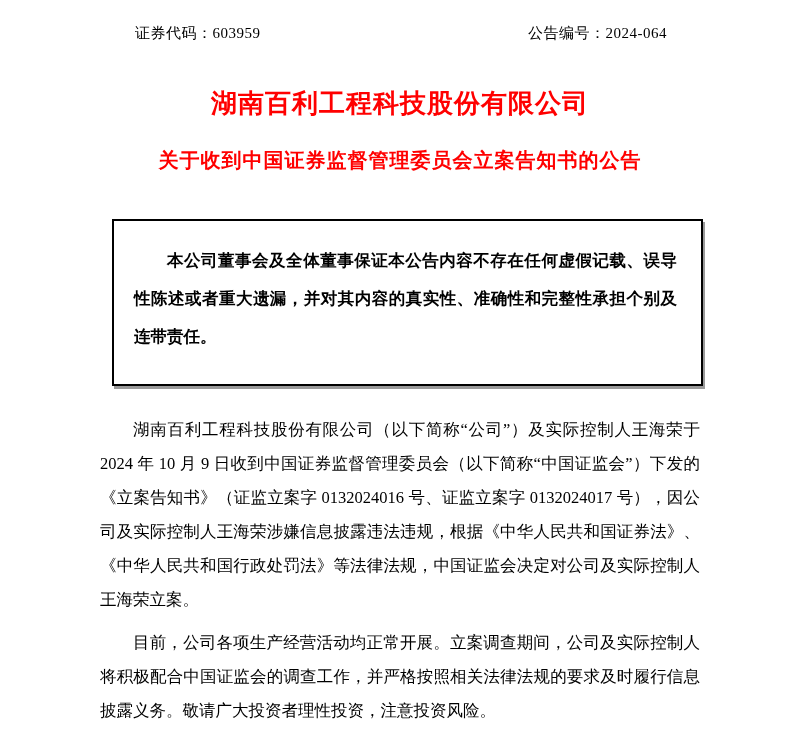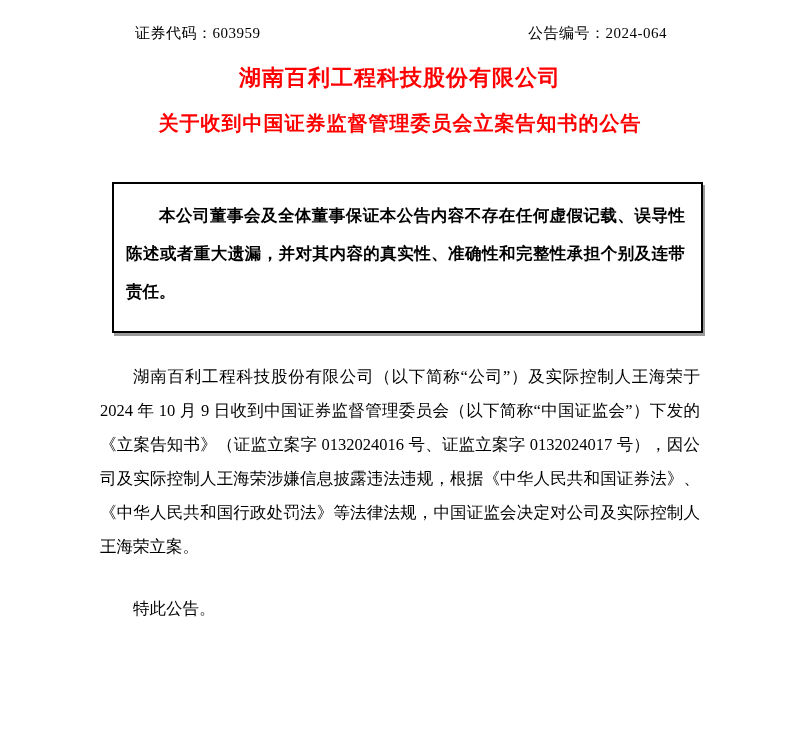--- a/index.html
+++ b/index.html
@@ -20,30 +20,30 @@
   .doc-header {
     display: flex;
     justify-content: space-between;
     margin: 24px 133px 0 135px;
     font-size: 15px;
     letter-spacing: 0.5px;
     white-space: nowrap;
   }
   
   .title-company {
-    margin-top: 20px;
+    margin-top: 43px;
     text-align: center;
     color: #ff0000;
     font-family: "Liberation Sans", sans-serif;
     font-weight: bold;
-    font-size: 22px;
+    font-size: 26px;
     letter-spacing: 1px;
   }
   .title-subject {
-    margin-top: 17px;
+    margin-top: 26px;
     text-align: center;
     color: #ff0000;
     font-family: "Liberation Sans", sans-serif;
     font-weight: bold;
     font-size: 20px;
     letter-spacing: 1px;
   }
   
   .statement-box {
     box-sizing: border-box;
@@ -51,21 +51,21 @@
     width: 591px;
     border: 2px solid #000000;
     box-shadow: 2px 3px 0 #9a9a9a;
     padding: 5px 8px 12px 4px;
     font-weight: bold;
     font-size: 16.5px;
     line-height: 38px;
     text-align: justify;
   }
   .statement-box p {
-    margin: 8px;
+    margin: 16px;
     text-indent: 2em;
   }
   
   .doc-body {
     margin: 27px 100px 0 100px;
     font-size: 16.5px;
     line-height: 34px;
     text-align: justify;
   }
   .doc-body p {
@@ -89,16 +89,17 @@
 
   <div class="title-company">湖南百利工程科技股份有限公司</div>
   <div class="title-subject">关于收到中国证券监督管理委员会立案告知书的公告</div>
 
   <div class="statement-box">
     <p>本公司董事会及全体董事保证本公告内容不存在任何虚假记载、误导性陈述或者重大遗漏，并对其内容的真实性、准确性和完整性承担个别及连带责任。</p>
   </div>
 
   <div class="doc-body">
     <p>湖南百利工程科技股份有限公司（以下简称“公司”）及实际控制人王海荣于2024 年 10 月 9 日收到中国证券监督管理委员会（以下简称“中国证监会”）下发的《立案告知书》（证监立案字 0132024016 号、证监立案字 0132024017 号），因公司及实际控制人王海荣涉嫌信息披露违法违规，根据《中华人民共和国证券法》、《中华人民共和国行政处罚法》等法律法规，中国证监会决定对公司及实际控制人王海荣立案。</p>
+    <p>目前，公司各项生产经营活动均正常开展。立案调查期间，公司及实际控制人将积极配合中国证监会的调查工作，并严格按照相关法律法规的要求及时履行信息披露义务。敬请广大投资者理性投资，注意投资风险。</p>
     <p class="closing">特此公告。</p>
   </div>
 
 </div>
 
 </body></html>

